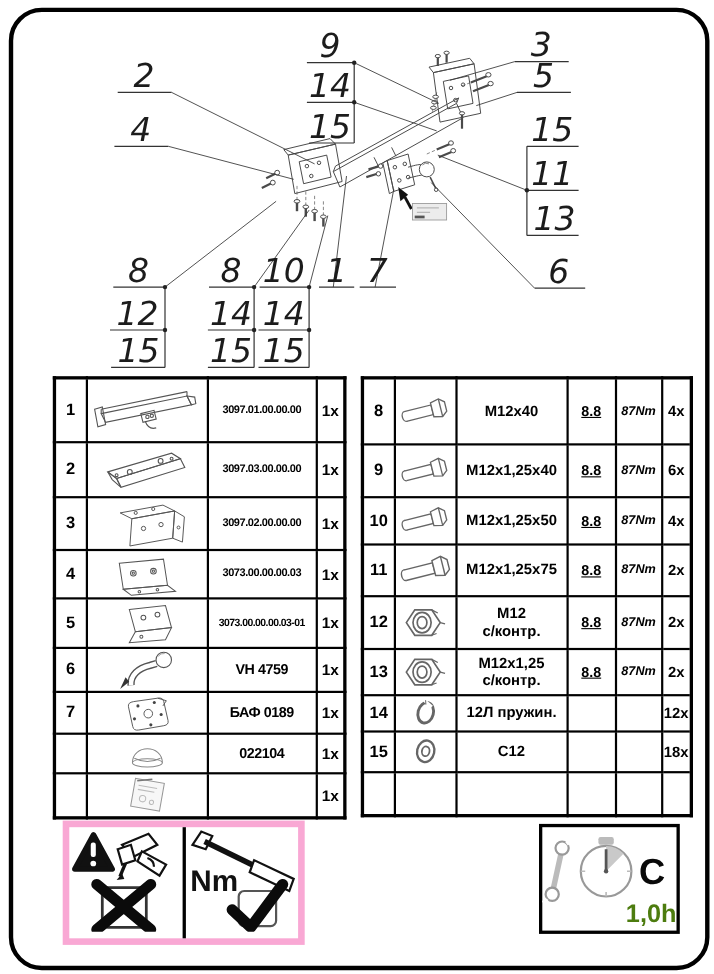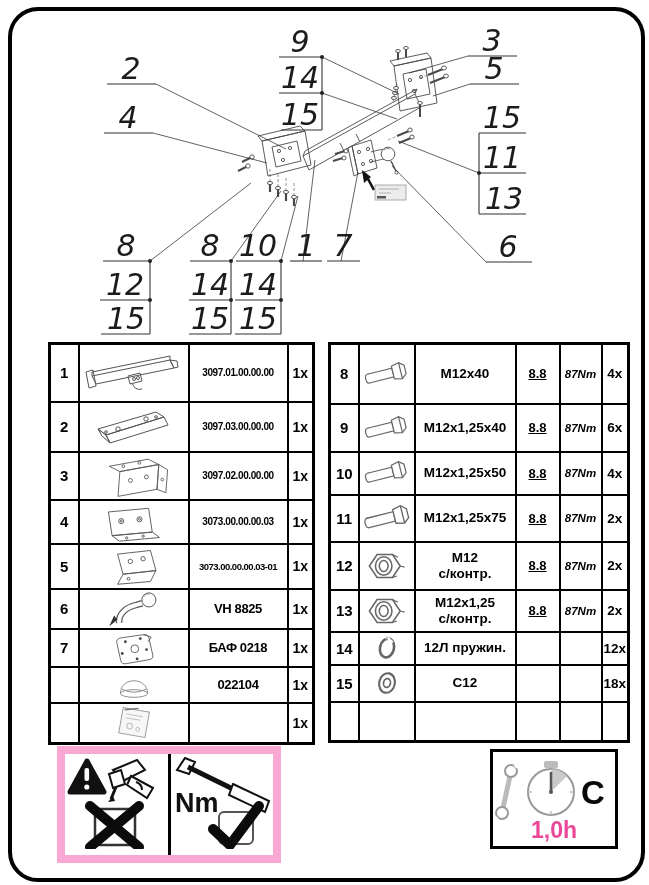--- a/index.html
+++ b/index.html
@@ -19,31 +19,31 @@
   .tbl td.part{font-size:10px;letter-spacing:-0.4px;}
   .tbl td.part.small{font-size:9.5px;letter-spacing:-0.5px;border-radius:12px;}
   .tbl td.qty{font-size:14px;}
   .tbl td.hw-name{font-size:13.5px;white-space:pre-line;line-height:1.15;}
   .tbl td.grade{font-size:13px;text-decoration:underline;}
   .tbl td.torque{font-size:11.5px;font-style:italic;}
   .tbl td.hqty{font-size:13.5px;}
   .cell-icon{display:block;margin:0 auto;}
   
   .warn-panel{position:absolute;left:57px;top:746px;width:208px;height:101px;
-              border:8px solid #f9a8d4;display:flex;}
+              border:6px solid #f9a8d4;display:flex;}
   .warn-cell{position:relative;flex:1;border-right:3px solid #000;}
   .warn-cell:last-child{border-right:none;}
   .warn-cell svg{position:absolute;left:0;top:0;}
   .nm-text{font:bold 27px "Liberation Sans",sans-serif;fill:#111;}
   .time-panel{position:absolute;left:490px;top:749px;width:122px;height:94px;
               border:3px solid #000;}
   .time-panel svg{position:absolute;left:0;top:0;}
   .c-letter{font:bold 33px "Liberation Sans",sans-serif;fill:#090909;}
-  .duration{position:absolute;left:0;right:0;bottom:2px;text-align:center;
-            font:bold 23px "Liberation Sans",sans-serif;color:#ec4899;}
+  .duration{position:absolute;left:0;right:0;bottom:2px;text-align:right;
+            font:bold 23px "Liberation Sans",sans-serif;color:#4d7c0f;}
   .art{stroke:#4a4a4a;stroke-width:0.9;fill:none;}
   .leaders{stroke:#3a3a3a;stroke-width:0.8;fill:none;}
   .ul{stroke:#333;stroke-width:1.1;}
   .dot{fill:#222;stroke:none;}
 </style>
 </head>
 <body>
 
 <div class="page">
   <div class="frame"></div>
@@ -355,40 +355,40 @@
       <td class="num">6</td>
       <td>
         <svg class="cell-icon" width="104" height="38" viewBox="0 0 104 46">
           <path d="M34,40 C33,29 42,21 55,18 L62,16" stroke="#555" stroke-width="8" fill="none"></path>
           <path d="M34,40 C33,29 42,21 55,18 L62,16" stroke="#fff" stroke-width="5" fill="none"></path>
           <circle cx="70" cy="12" r="8.5" fill="#fff" stroke="#555" stroke-width="1.2"></circle>
           <path d="M64,8 a7,7 0 0 1 7,-3" stroke="#999" stroke-width="1" fill="none"></path>
           <polygon points="22,44 32,36 28,31" fill="#333"></polygon>
         </svg>
       </td>
-      <td class="part" style="font-size:13px">VH 8825</td>
+      <td class="part" style="font-size:13px">VH 4759</td>
       <td class="qty">1x</td>
     </tr>
     <tr style="height:38px">
       <td class="num">7</td>
       <td>
         <svg class="cell-icon" width="104" height="36" viewBox="0 0 104 46">
           <g stroke="#555" stroke-width="1.1" fill="none">
             <path d="M36,10 L64,6 Q70,5 71,10 L76,32 Q77,37 71,38 L42,43 Q36,44 35,39 L30,16 Q29,11 36,10 Z"></path>
             <circle cx="53" cy="24" r="5"></circle>
             <path d="M64,6 L74,9 L70,15"></path>
           </g>
           <circle cx="41" cy="15" r="1.8" fill="#444"></circle>
               <circle cx="60" cy="11" r="1.8" fill="#444"></circle>
           <circle cx="68" cy="25" r="1.8" fill="#444"></circle>
               <circle cx="56" cy="37" r="1.8" fill="#444"></circle>
           <circle cx="37" cy="30" r="1.8" fill="#444"></circle>
         </svg>
       </td>
-      <td class="part" style="font-size:13px">БАФ 0218</td>
+      <td class="part" style="font-size:13px">БАФ 0189</td>
       <td class="qty">1x</td>
     </tr>
     <tr style="height:24px">
       <td class="num"></td>
       <td>
         <svg class="cell-icon" width="104" height="34" viewBox="0 0 104 40">
           <g stroke="#888" stroke-width="1.1" fill="none">
             <path d="M36,30 C36,10 68,10 68,30"></path>
             <ellipse cx="52" cy="30" rx="16" ry="4.5"></ellipse>
             <path d="M38,25 Q52,32 66,25"></path>

